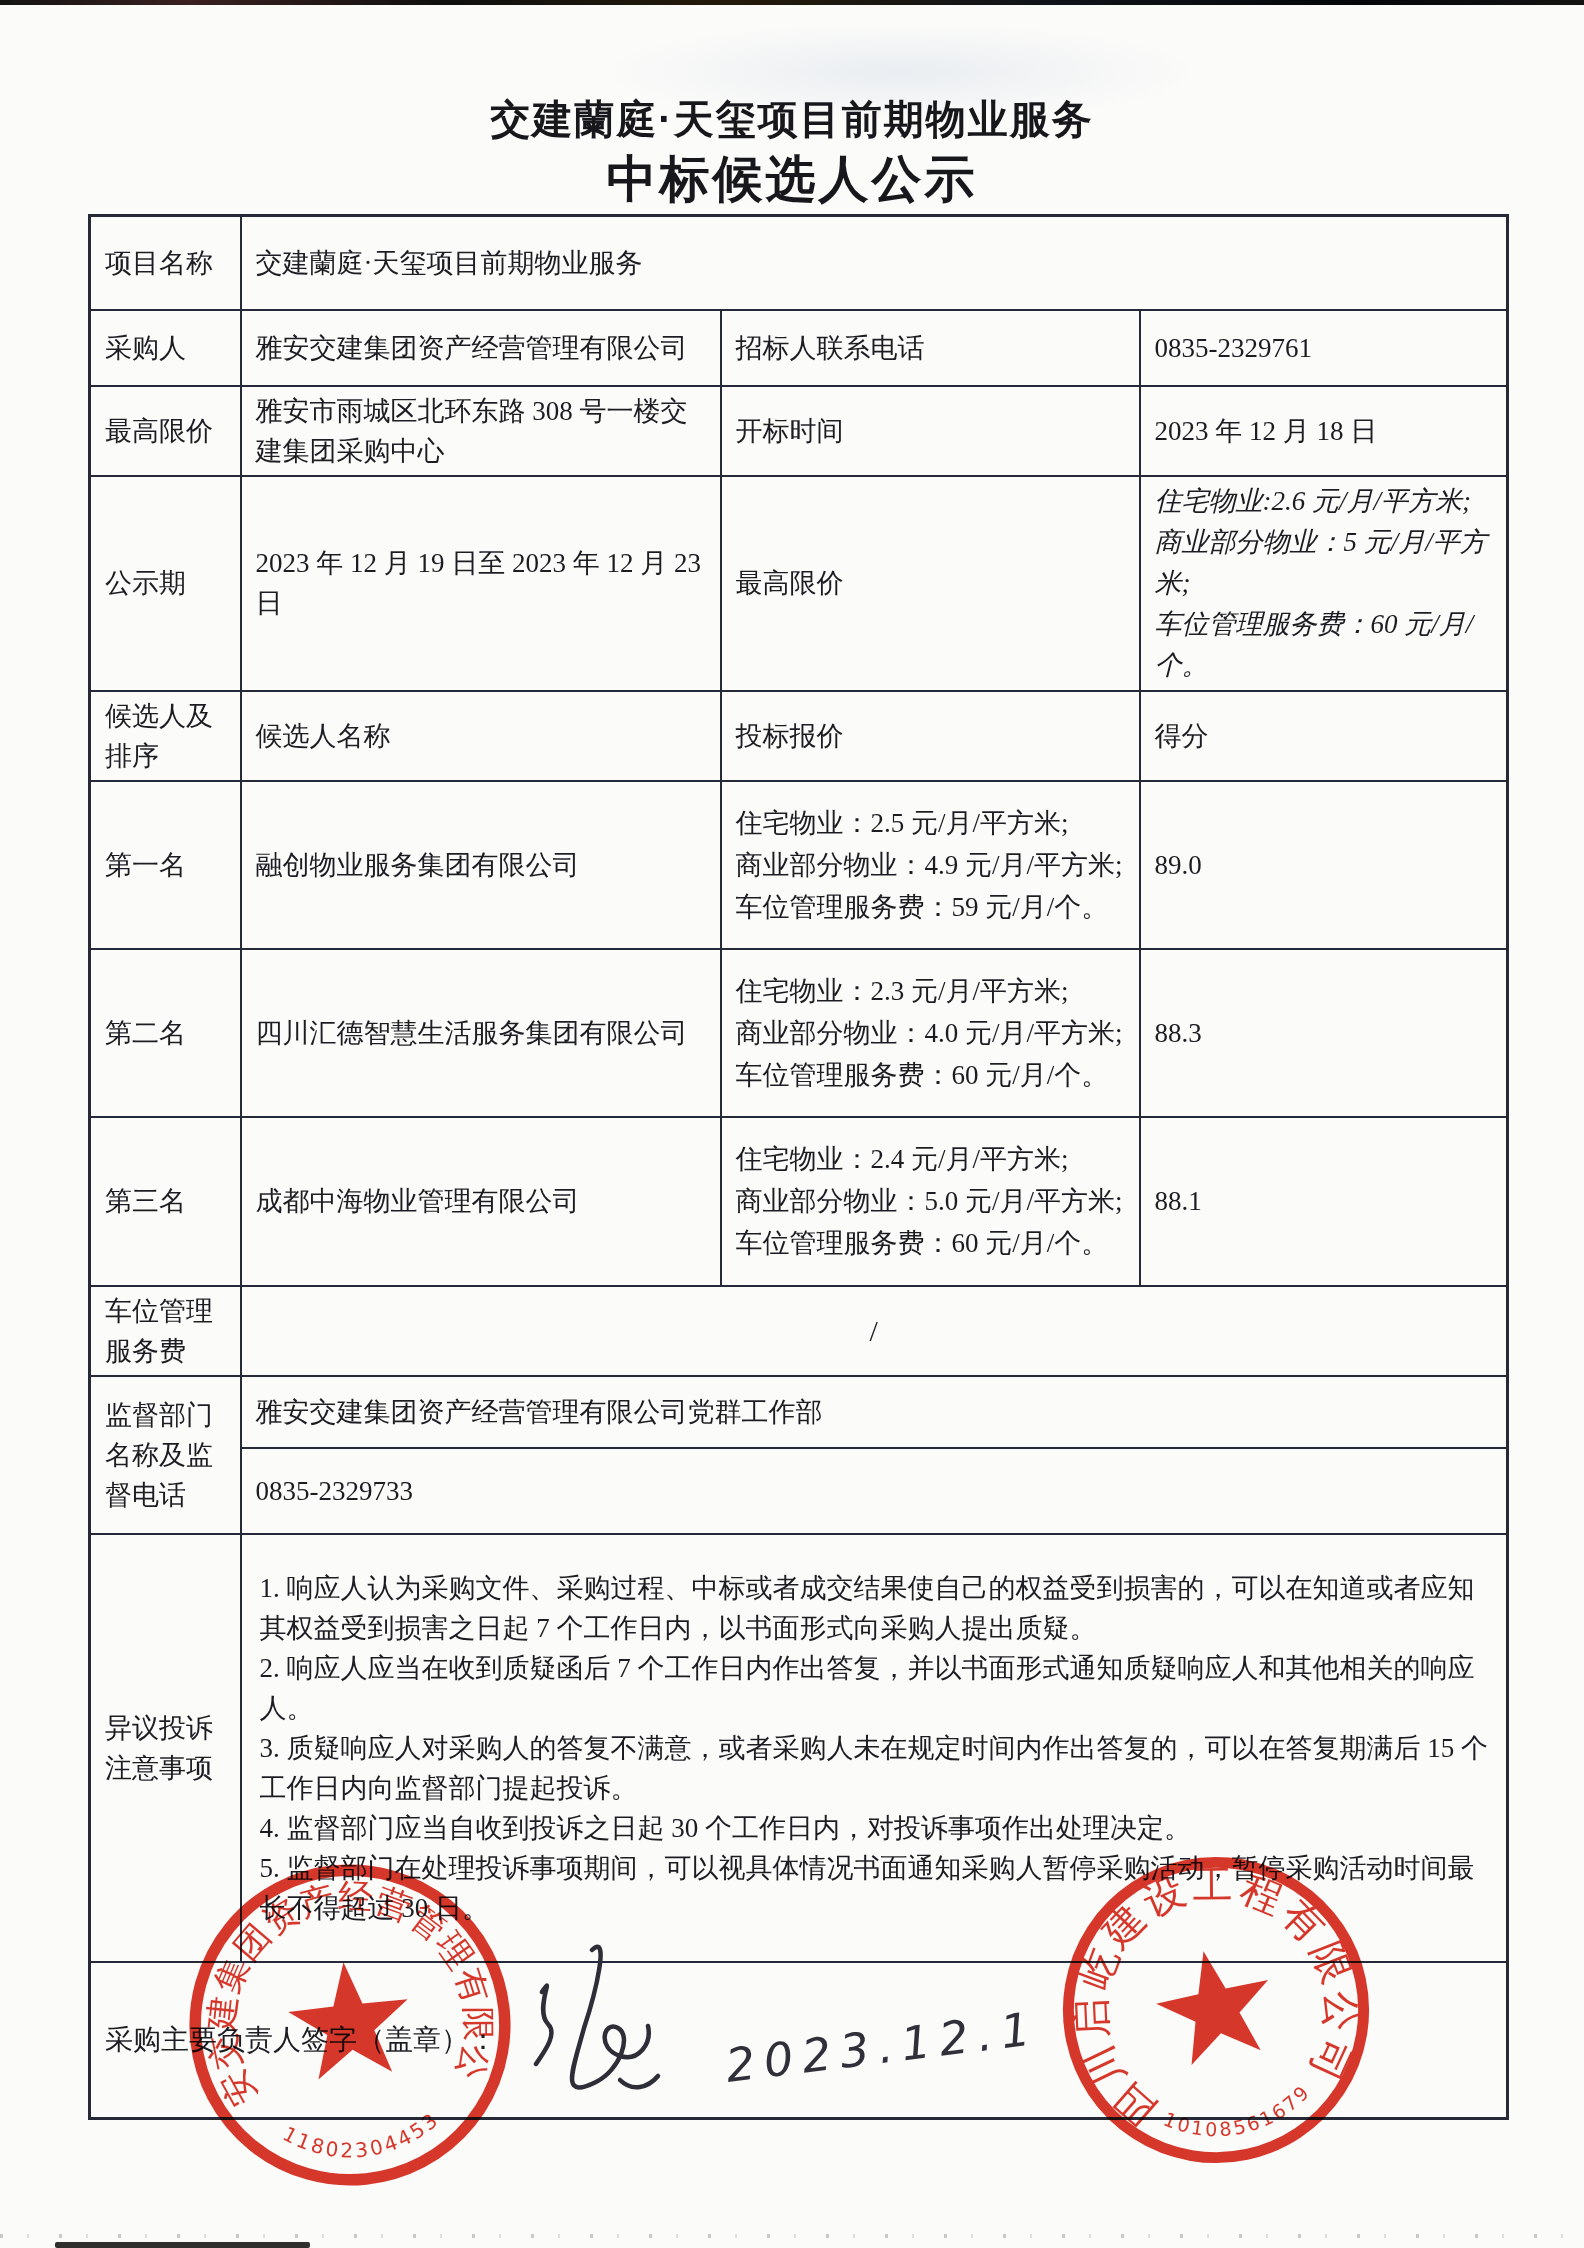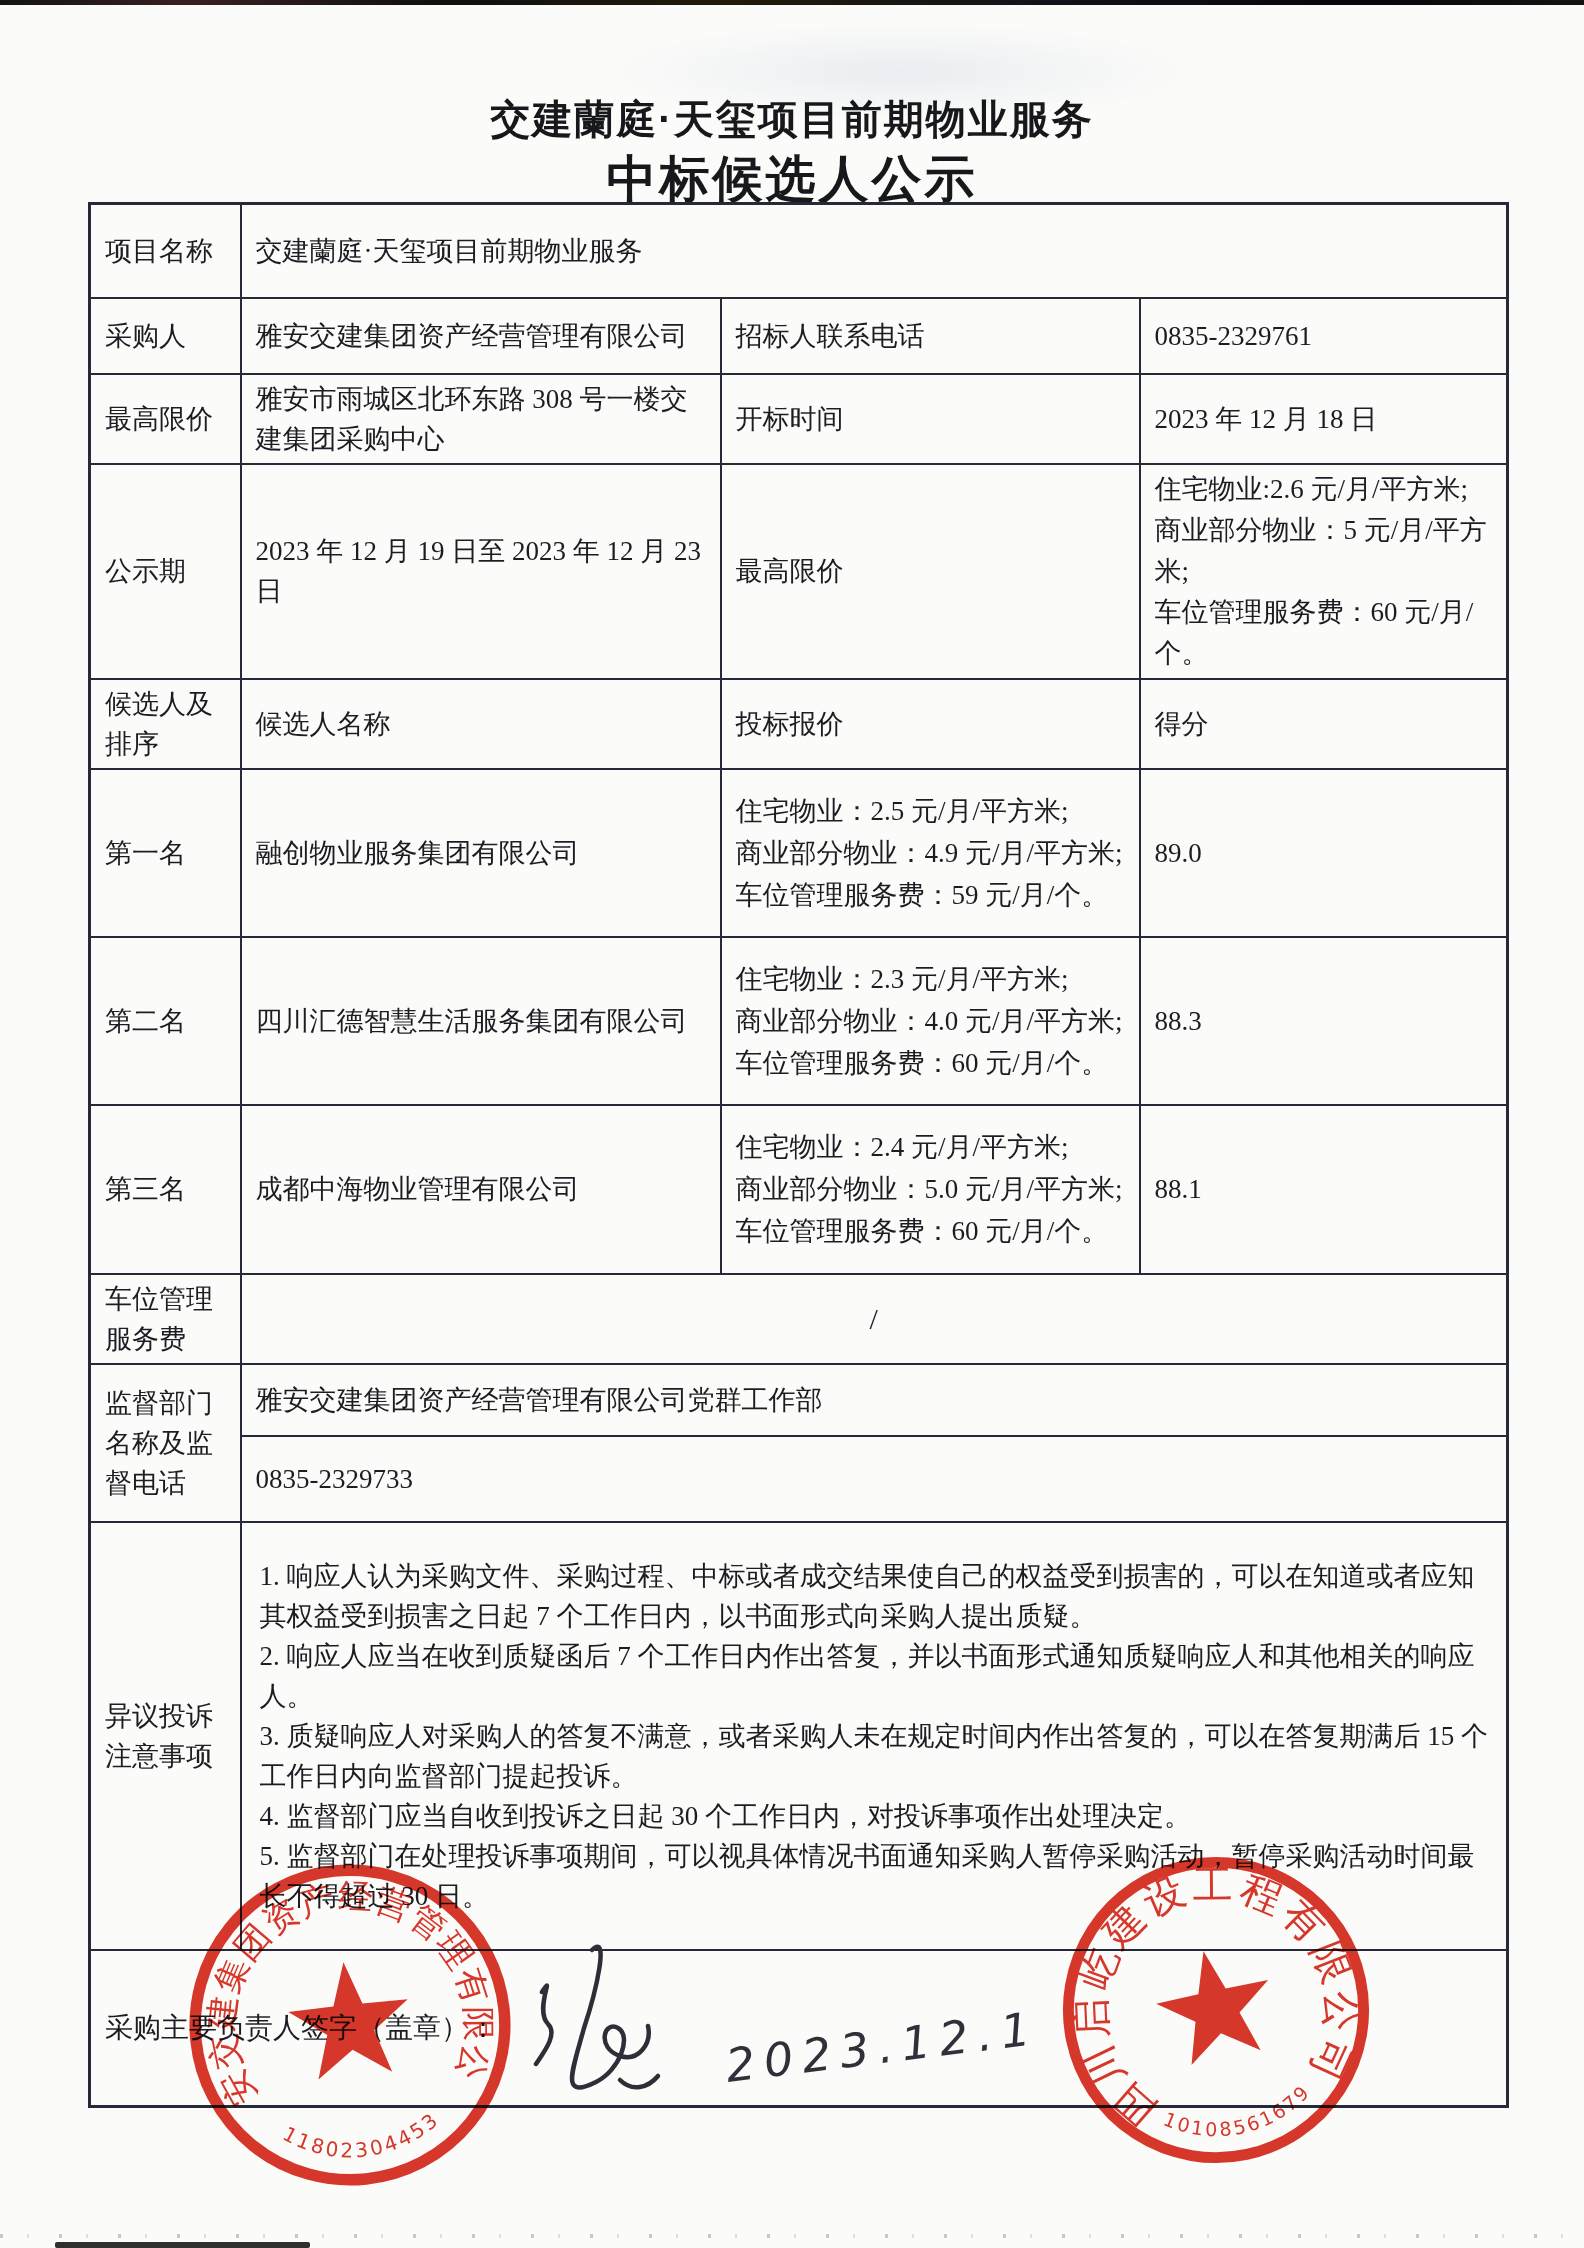--- a/index.html
+++ b/index.html
@@ -15,28 +15,28 @@
     background:radial-gradient(ellipse at center,rgba(196,208,224,.32),rgba(196,208,224,0) 70%);}
   .speckles{position:absolute;left:0;top:2234px;width:100%;height:4px;opacity:.5;
     background:repeating-linear-gradient(90deg,rgba(70,70,70,.55) 0 3px,transparent 3px 27px,rgba(110,110,110,.4) 27px 29px,transparent 29px 59px);}
   .artifact-bottom{position:absolute;left:55px;top:2242px;width:255px;height:6px;background:#30312f;border-radius:2px;}
 
   .title1,.title2{position:absolute;left:0;width:100%;text-align:center;
     font-family:"Liberation Sans","DejaVu Sans",sans-serif;font-weight:700;color:#17181c;}
   .title1{top:92px;font-size:40px;letter-spacing:2px;}
   .title2{top:146px;font-size:50px;letter-spacing:3px;}
 
-  table.doc{position:absolute;left:88px;top:202px;width:1418px;
+  table.doc{position:absolute;left:88px;top:214px;width:1418px;
     border-collapse:collapse;table-layout:fixed;
     font-size:27px;line-height:40px;color:#1c1d23;}
   table.doc td{border:2px solid #262a38;padding:4px 14px;vertical-align:middle;overflow:hidden;}
   table.doc{border:3px solid #262a38;}
   td.center{}
   td.bid div{line-height:42px;}
-  td.price div{line-height:41px;}
+  td.price div{line-height:41px;font-style:italic;}
   .slash-cell{text-align:center;font-size:30px;}
   td.sign-cell{vertical-align:top;padding-top:12px;font-size:28px;}
   .obj-cell div{line-height:40px;}
   .obj-cell{padding-top:16px !important;padding-bottom:16px !important;padding-left:18px !important;}
 
   .seal{position:absolute;mix-blend-mode:multiply;opacity:.93;}
   .seal-left{left:178px;top:1853px;}
   .seal-right{left:1052px;top:1846px;}
   .sig{position:absolute;left:500px;top:1930px;}
 </style>

